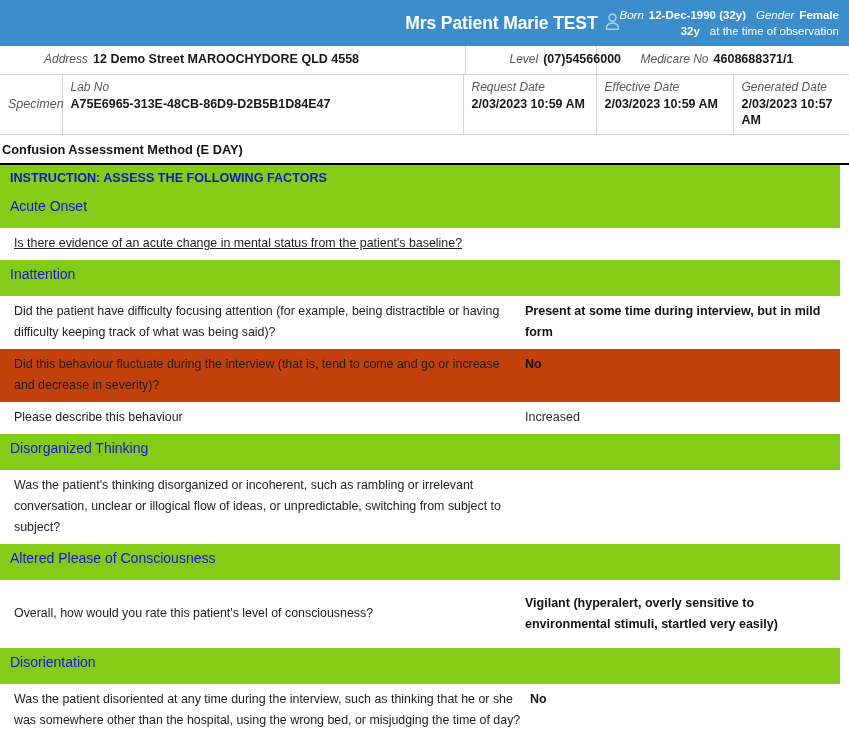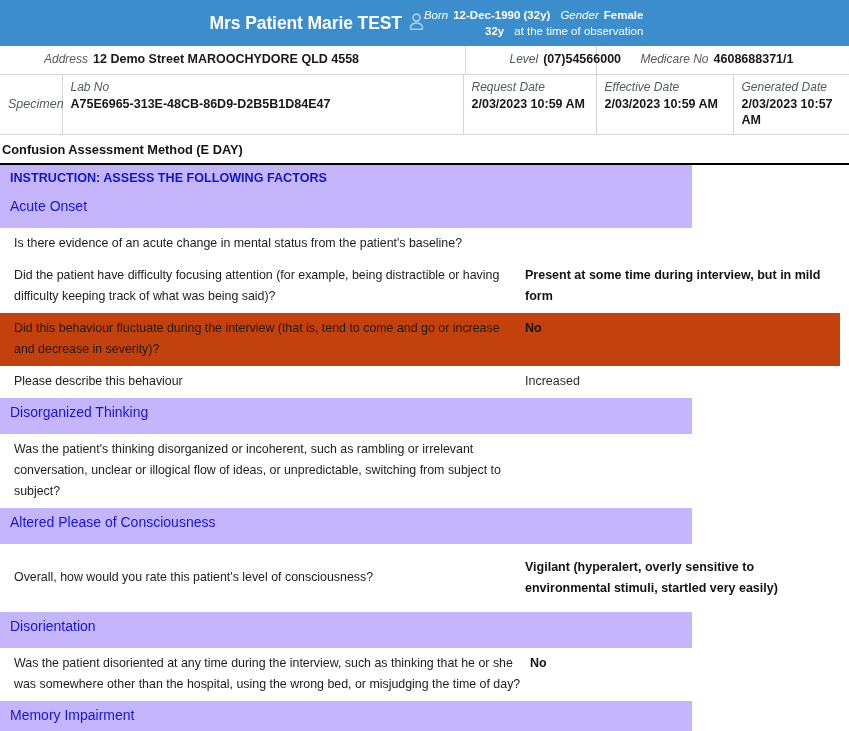--- a/index.html
+++ b/index.html
@@ -18,21 +18,21 @@
     -webkit-font-smoothing: antialiased;
   }
 
   
   .patient-banner {
     background: #3c8dcb;
     color: #ffffff;
     height: 46px;
     display: flex;
     align-items: center;
-    justify-content: center;
+    justify-content: flex-end;
     padding: 0 8px 0 14px;
   }
   .patient-name-wrap {
     display: flex;
     align-items: center;
     gap: 7px;
   }
   .patient-name {
     font-size: 17.5px;
     font-weight: bold;
@@ -106,22 +106,22 @@
     color: #111315;
     padding: 7px 4px 6px 2px;
     border-bottom: 2px solid #000000;
     margin: 0 0 0 0;
   }
 
   
   .assessment { width: 849px; }
 
   .band {
-    width: 692px;
-    background: #c4b5fd;
+    width: 840px;
+    background: #84cc16;
   }
   .instruction {
     color: #0f16c4;
     font-weight: bold;
     font-size: 12.6px;
     padding: 6px 0 7px 10px;
   }
   .section-head {
     color: #1614d4;
     font-weight: normal;
@@ -147,21 +147,21 @@
   .qa-row .a {
     flex: 1 1 auto;
     font-size: 12.5px;
     line-height: 21px;
     font-weight: bold;
     color: #111315;
   }
   .qa-row .a.normal { font-weight: normal; color: #2a2d30; }
 
   
-  .w-col-a .q { width: 525px; }
+  .w-col-a .q { width: 525px; text-decoration: underline; }
   .w-col-b .q { width: 525px; }
   .w-col-c .q { width: 525px; }
   .w-col-d .q { width: 530px; }
   .w-col-e .q { width: 530px; }
   .qa-row.vcenter { align-items: center; min-height: 68px; }
 </style>
 </head>
 <body>
 
 <div class="patient-banner">
@@ -232,20 +232,21 @@
 
 <div class="assessment">
 
   <div class="band instruction">INSTRUCTION: ASSESS THE FOLLOWING FACTORS</div>
 
   <div class="band section-head">Acute Onset</div>
   <div class="qa-row w-col-a">
     <div class="q">Is there evidence of an acute change in mental status from the patient's baseline?</div>
   </div>
 
+  <div class="band section-head">Inattention</div>
   <div class="qa-row w-col-b">
     <div class="q">Did the patient have difficulty focusing attention (for example, being distractible or having difficulty keeping track of what was being said)?</div>
     <div class="a">Present at some time during interview, but in mild form</div>
   </div>
   <div class="qa-row w-col-b shaded">
     <div class="q">Did this behaviour fluctuate during the interview (that is, tend to come and go or increase and decrease in severity)?</div>
     <div class="a">No</div>
   </div>
   <div class="qa-row w-col-b">
     <div class="q">Please describe this behaviour</div>

